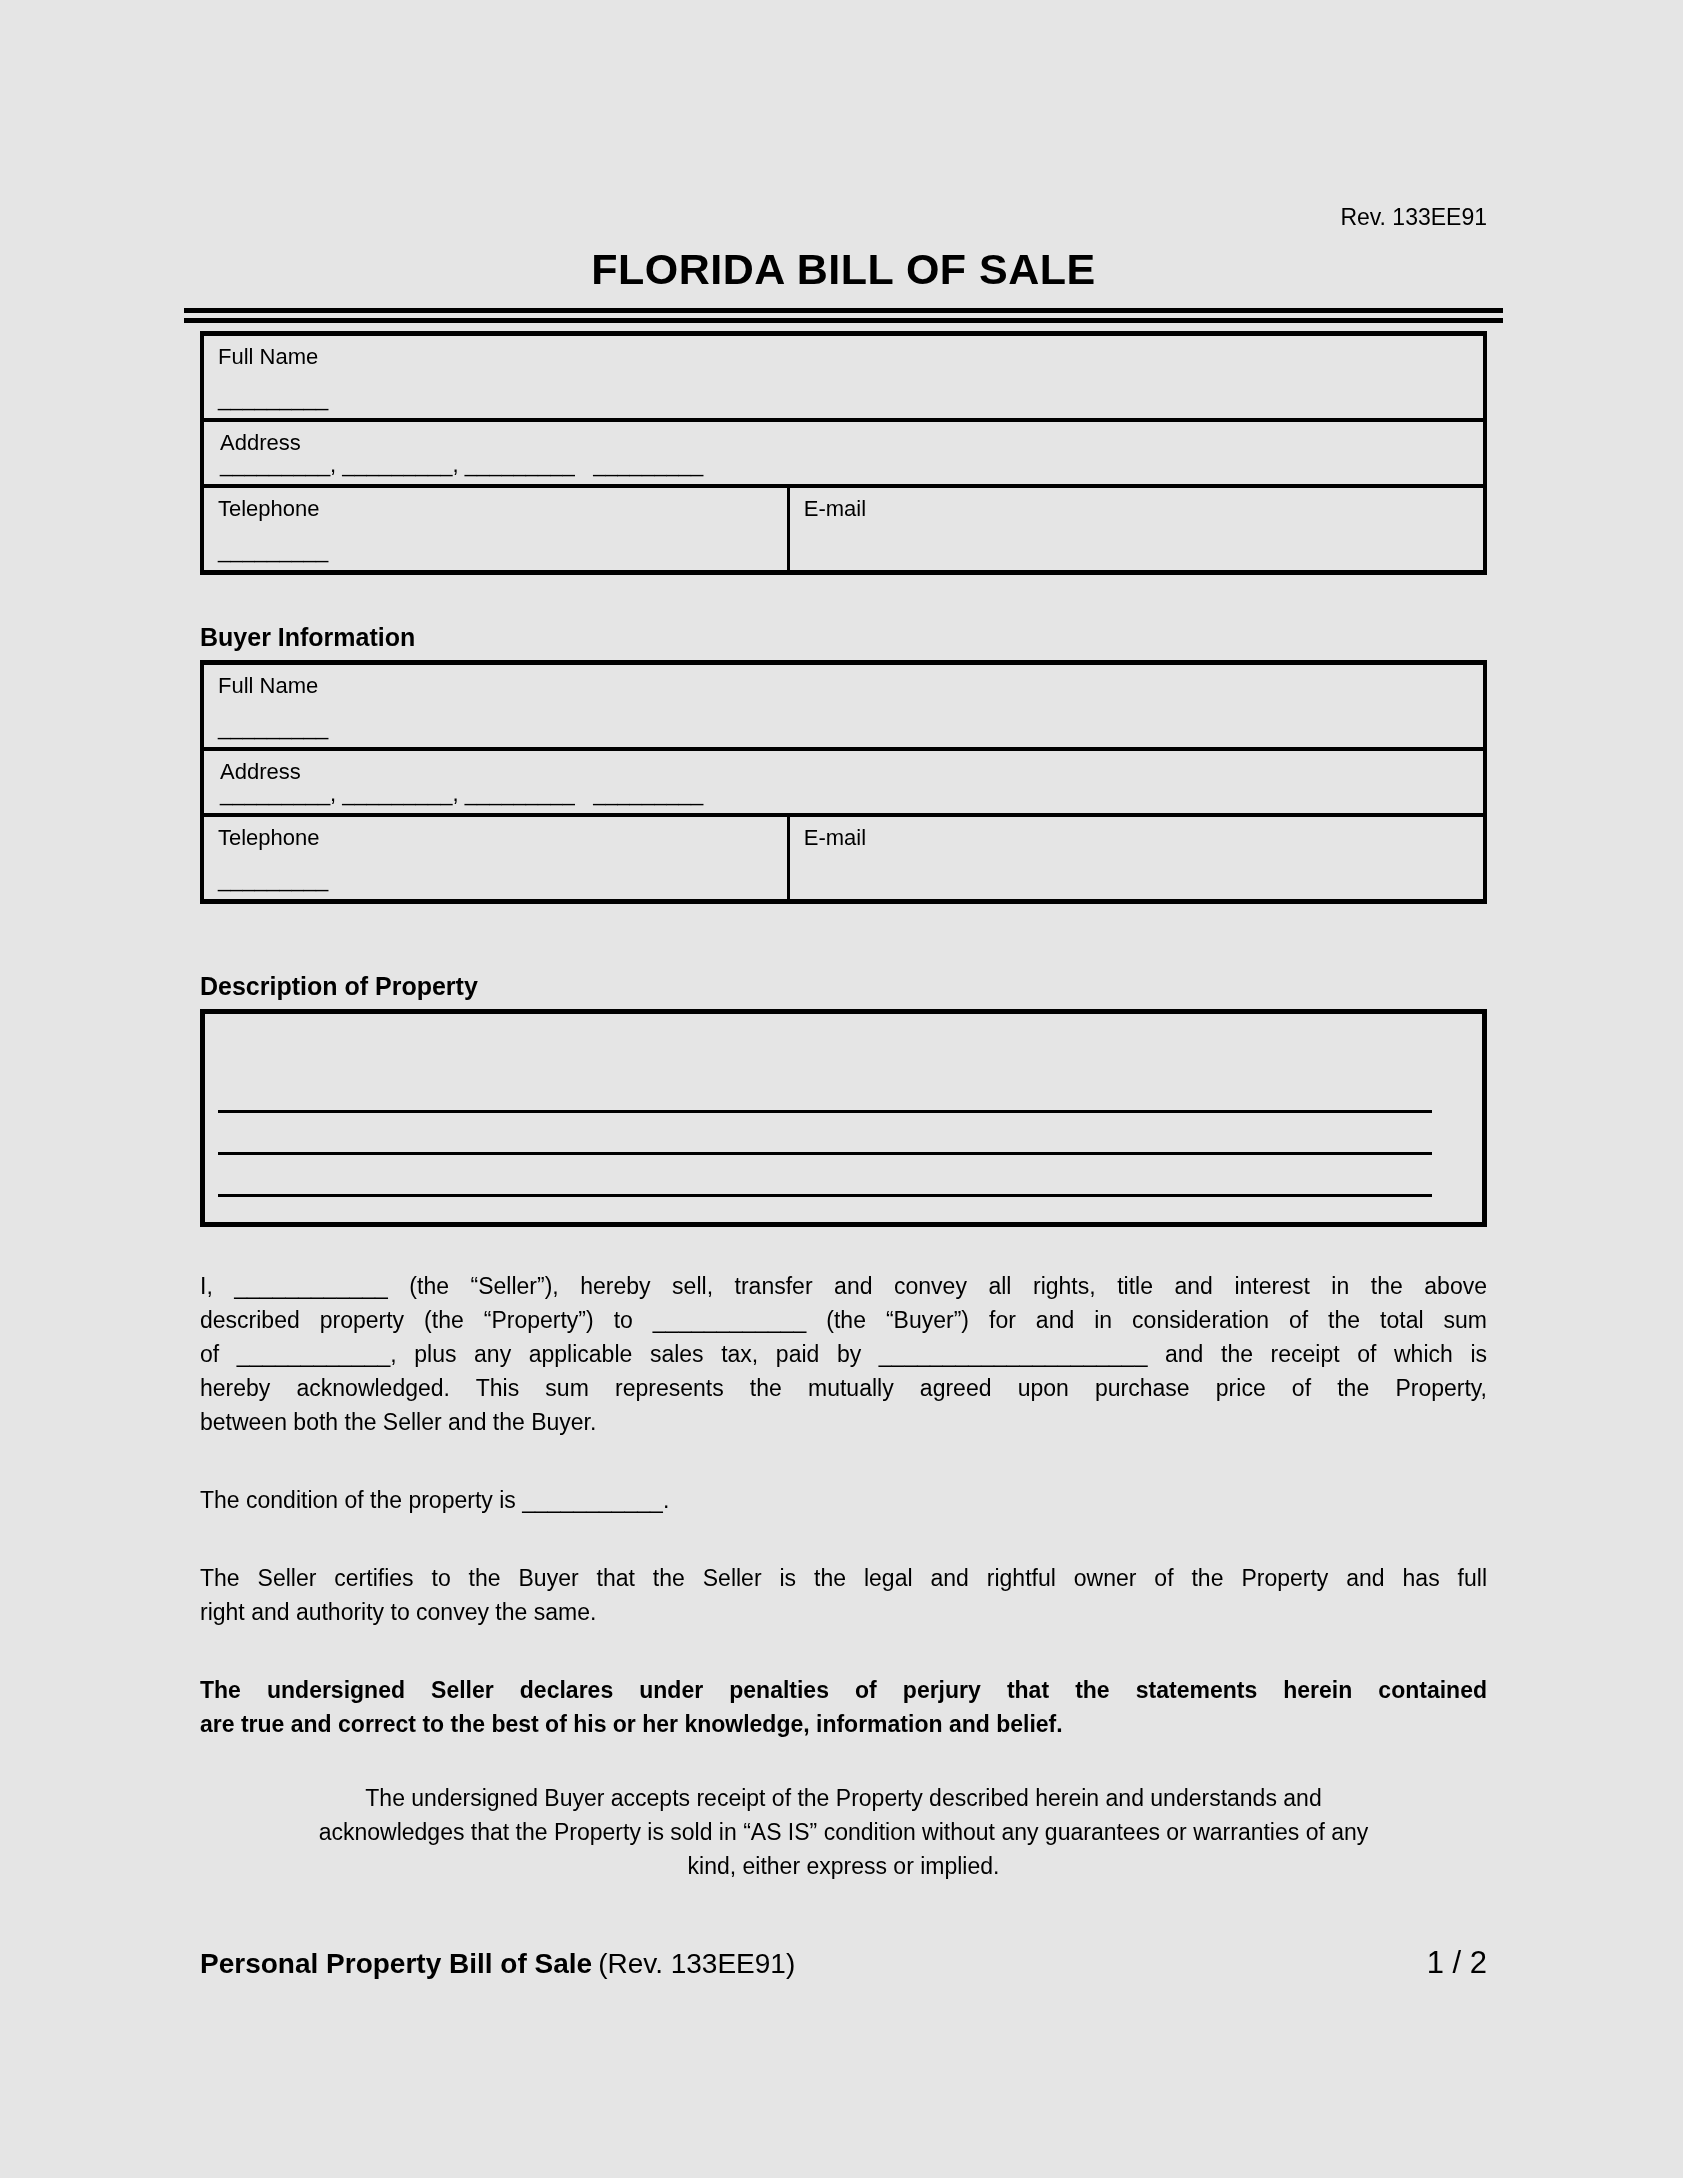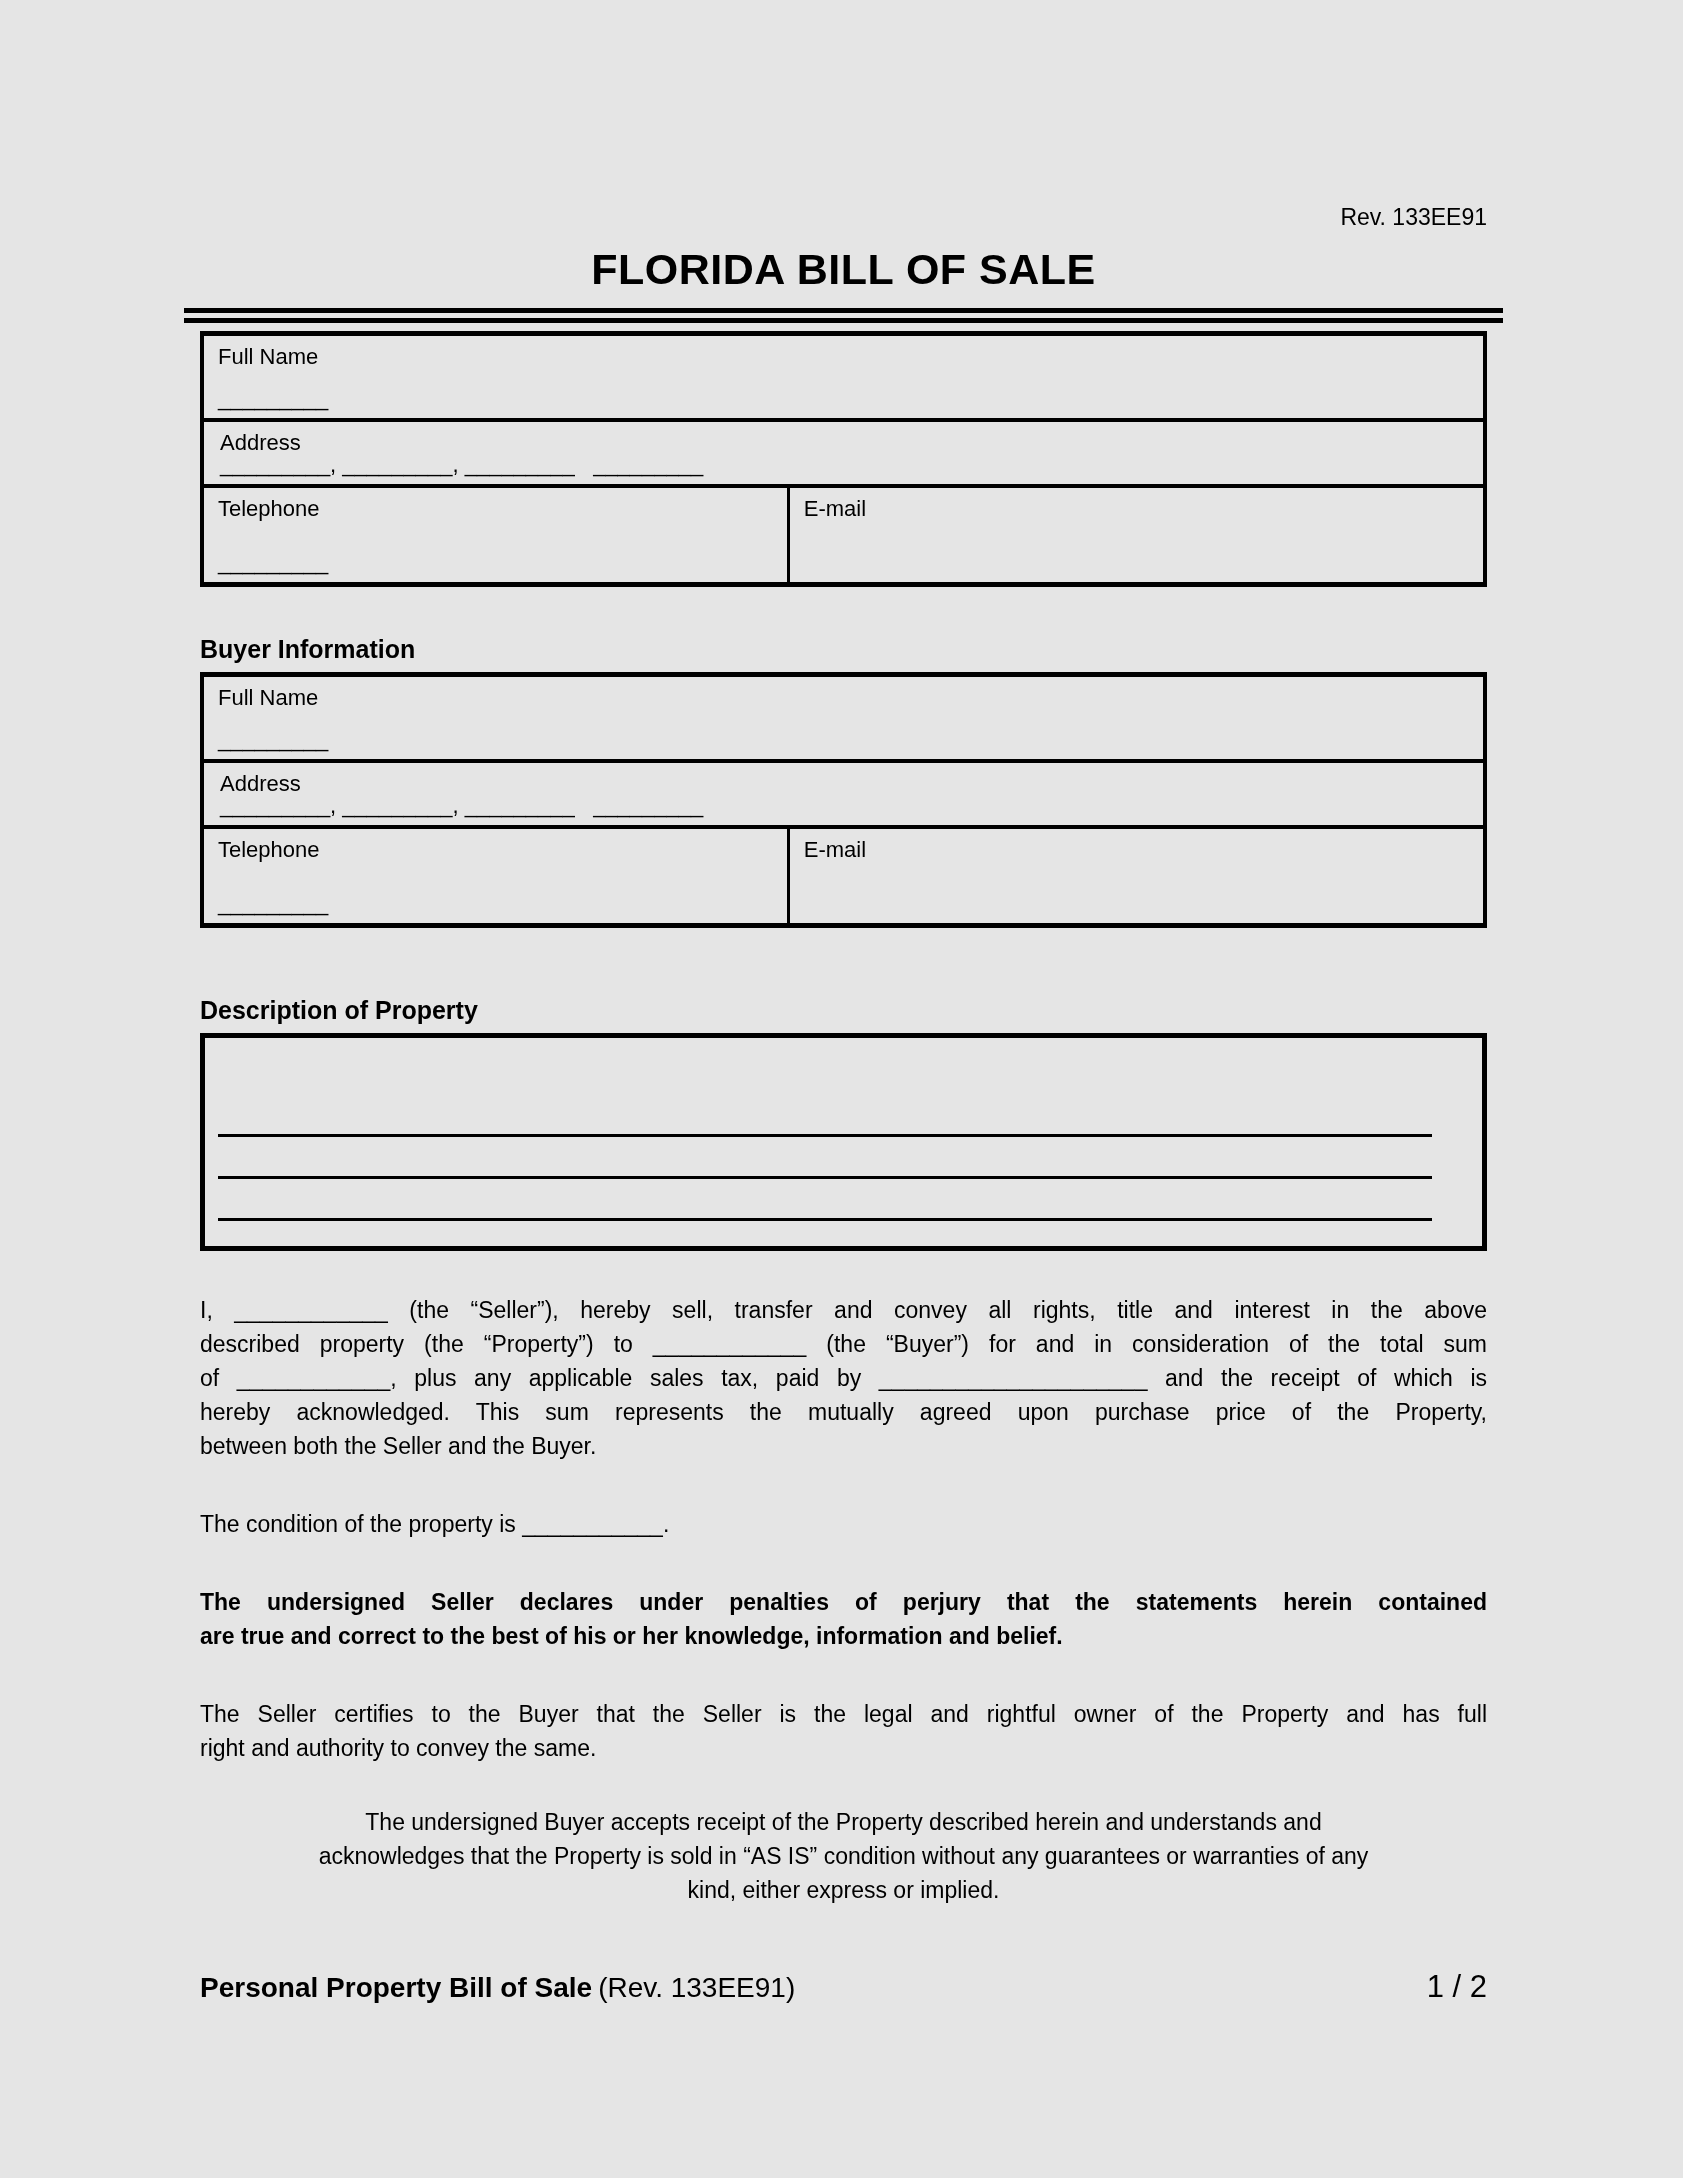--- a/index.html
+++ b/index.html
@@ -21,21 +21,21 @@
     border-top:5px solid #000;
     border-bottom:5px solid #000;
   }
   .section-heading { font-size:25px; line-height:30px; font-weight:700; margin-top:47px; }
   .section-heading.desc { margin-top:67px; }
 
   .info-table { margin-top:8px; border:4px solid #000; border-top-width:5px; border-bottom-width:5px; }
   .trow { display:flex; flex-direction:column; justify-content:space-between; padding:8px 14px 10px; }
   .row-name { height:86px; border-bottom:4px solid #000; }
   .row-addr { height:66px; border-bottom:4px solid #000;padding-left:16px; }
-  .row-split { height:94px; display:flex; flex-direction:row; justify-content:flex-start; padding:0; }
+  .row-split { height:82px; display:flex; flex-direction:row; justify-content:flex-start; padding:0; }
   .cell { display:flex; flex-direction:column; justify-content:space-between; padding:8px 14px 10px; }
   .cell-tel { width:45.8%; border-right:3px solid #000; }
   .cell-email { flex:1;border-radius:11px; }
   .cell-label { font-size:22px; line-height:25px; }
   .cell-blank { font-size:22px; line-height:18px; white-space:pre; letter-spacing:0; }
 
   .desc-box { margin-top:8px; height:218px; border:5px solid #000; }
   .desc-line { width:1214px; margin:39px 0 0 13px; border-bottom:3px solid #000; }
   .desc-line.first { margin-top:96px; }
 
@@ -111,28 +111,28 @@
   <div class="body-text para-sale">
     <div class="jl">I, ____________ (the “Seller”), hereby sell, transfer and convey all rights, title and interest in the above</div>
     <div class="jl">described property (the “Property”) to ____________ (the “Buyer”) for and in consideration of the total sum</div>
     <div class="jl">of ____________, plus any applicable sales tax, paid by _____________________ and the receipt of which is</div>
     <div class="jl">hereby acknowledged. This sum represents the mutually agreed upon purchase price of the Property,</div>
     <div>between both the Seller and the Buyer.</div>
   </div>
 
   <div class="body-text para">The condition of the property is ___________.</div>
 
+  <div class="body-text para">
+    <div class="jl">The Seller certifies to the Buyer that the Seller is the legal and rightful owner of the Property and has full</div>
+    <div>right and authority to convey the same.</div>
+  </div>
+
   <div class="body-text para bold">
     <div class="jl">The undersigned Seller declares under penalties of perjury that the statements herein contained</div>
     <div>are true and correct to the best of his or her knowledge, information and belief.</div>
-  </div>
-
-  <div class="body-text para">
-    <div class="jl">The Seller certifies to the Buyer that the Seller is the legal and rightful owner of the Property and has full</div>
-    <div>right and authority to convey the same.</div>
   </div>
 
   <div class="body-text para-asis">
     <div>The undersigned Buyer accepts receipt of the Property described herein and understands and</div>
     <div>acknowledges that the Property is sold in “AS IS” condition without any guarantees or warranties of any</div>
     <div>kind, either express or implied.</div>
   </div>
 
   <div class="footer">
     <div class="footer-left">

